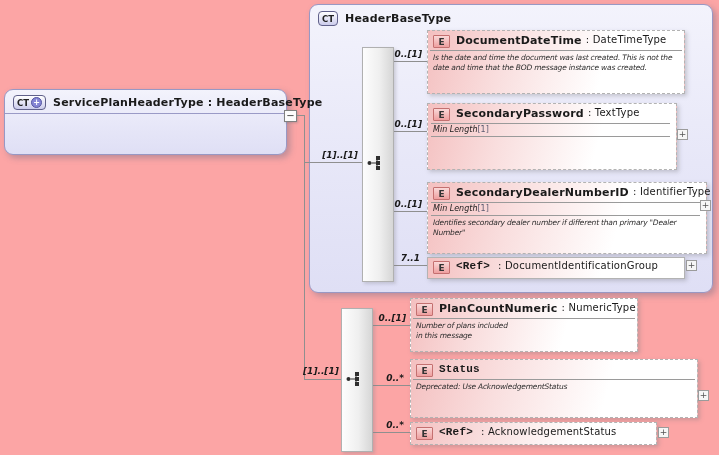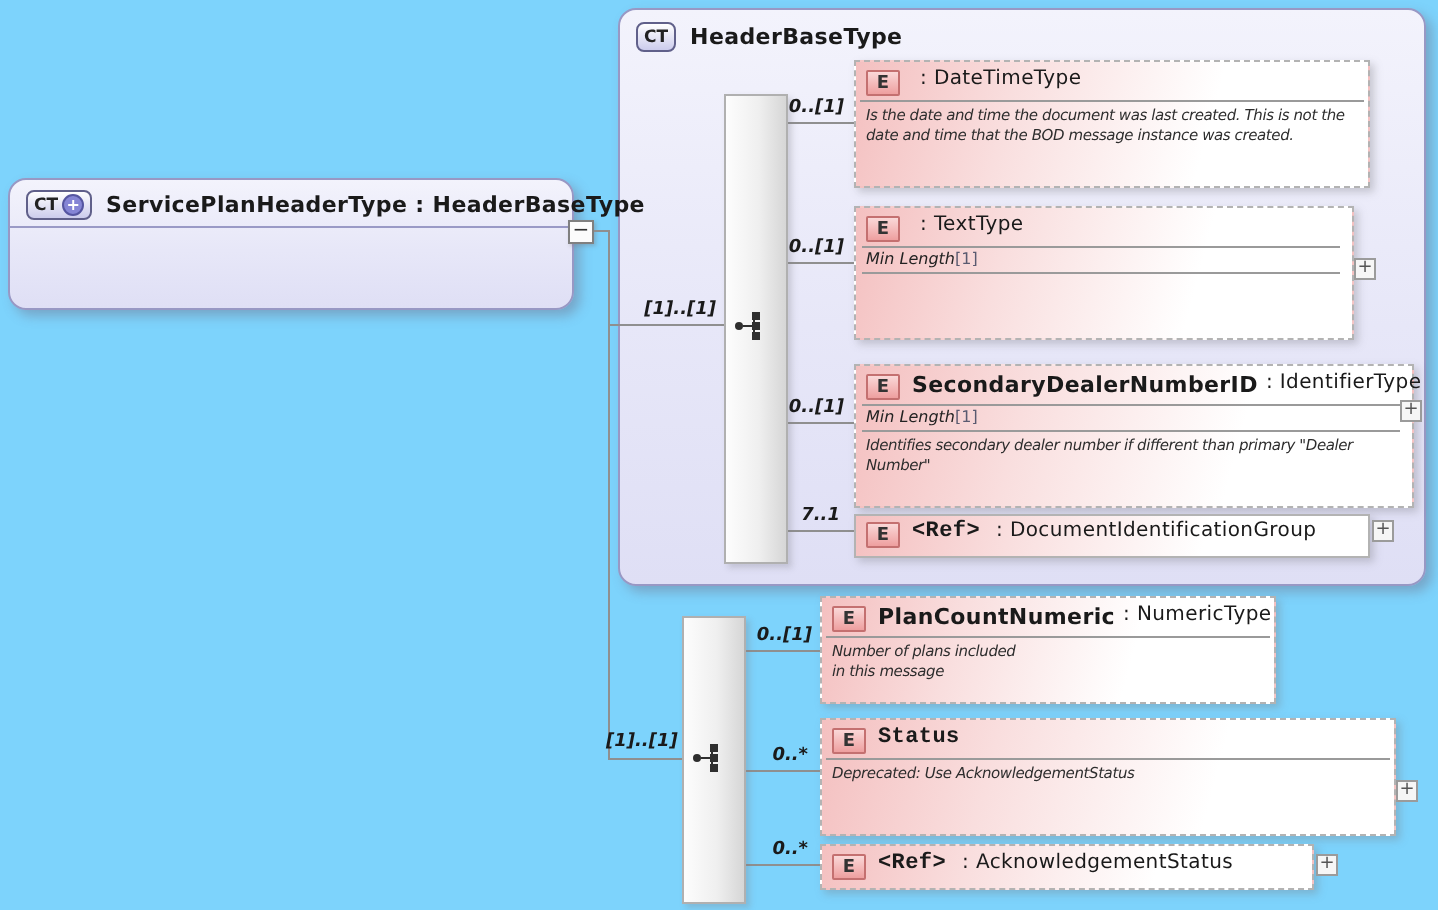--- a/index.html
+++ b/index.html
@@ -1,16 +1,16 @@
 <!DOCTYPE html>
 <html><head>
 <meta charset="utf-8">
 <style>
   html,body{margin:0;padding:0;background:#fff;}
-  #stage{position:relative;width:719px;height:455px;background:#7dd3fc;overflow:hidden;
+  #stage{position:relative;width:719px;height:455px;background:#fca5a5;overflow:hidden;
          font-family:"DejaVu Sans","Liberation Sans",sans-serif;}
 
   
   .cbox{position:absolute;border:1px solid #9898c4;border-radius:9px;
         background:linear-gradient(180deg,#f3f3fc 0%,#e7e7f8 55%,#dfdff5 100%);
         box-shadow:3px 3px 6px rgba(110,110,135,.45);}
   .chead{display:flex;align-items:center;gap:7px;padding:6px 8px 4px 8px;}
   .ctitle{font-weight:bold;font-size:11px;color:#1a1a1a;letter-spacing:.2px;white-space:nowrap;}
   .cbadge{display:inline-flex;align-items:center;gap:2px;border:1.5px solid #60608a;border-radius:4px;
           background:linear-gradient(180deg,#ffffff,#ccccec);padding:0 3px;height:13px;
@@ -128,28 +128,30 @@
   <div class="card" style="left:394px;top:119px;width:28px;">0..[1]</div>
   <div class="card" style="left:394px;top:199px;width:28px;">0..[1]</div>
   <div class="card" style="left:394px;top:253px;width:26px;">7..1</div>
   <div class="card" style="left:378px;top:313px;width:28px;">0..[1]</div>
   <div class="card" style="left:382px;top:373px;width:22px;">0..*</div>
   <div class="card" style="left:382px;top:420px;width:22px;">0..*</div>
 
   <div class="ebox dashed" style="left:427px;top:30px;width:256px;height:62px;">
     <div class="etitle rule">
       <span class="ebadge">E</span>
+      <span class="ename">DocumentDateTime</span>
       <span class="etype">: DateTimeType</span>
     </div>
     <div class="edesc">Is the date and time the document was last created. This is not the date and time that the BOD message instance was created.</div>
   </div>
 
   <div class="ebox dashed" style="left:427px;top:103px;width:248px;height:65px;">
     <div class="etitle">
       <span class="ebadge">E</span>
+      <span class="ename">SecondaryPassword</span>
       <span class="etype">: TextType</span>
     </div>
     <div class="facet">
       <span class="facet-name">Min Length</span>
       <span class="facet-val">[1]</span>
     </div>
   </div>
   <div class="plusbox" style="left:677px;top:129px;">
     <span>+</span>
   </div>

